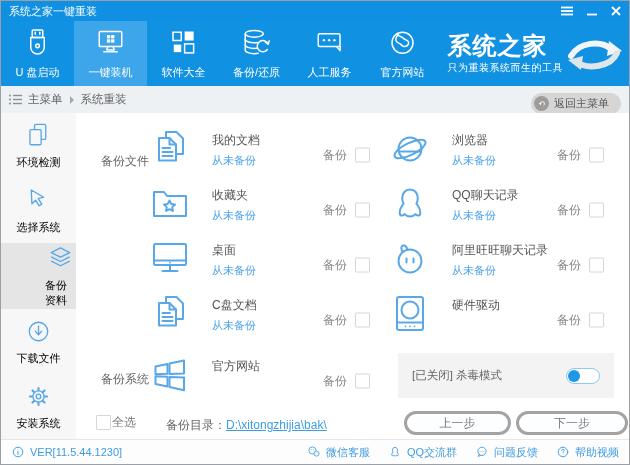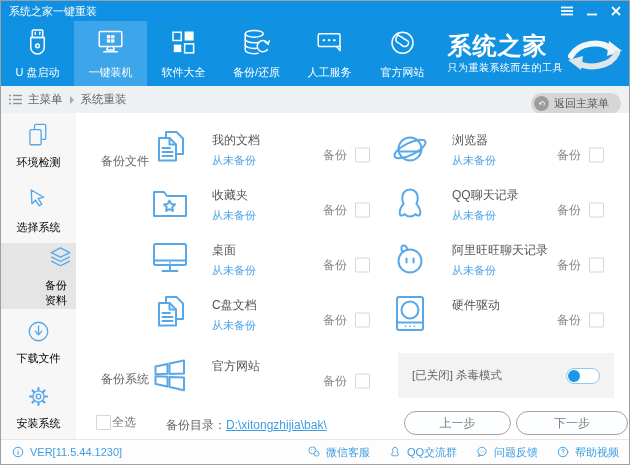--- a/index.html
+++ b/index.html
@@ -53,21 +53,21 @@
 
   .system-cell { position:absolute; left:72px; top:240px; width:222px; height:55px; }
   .antivirus-box { position:absolute; left:322px; top:240px; width:216px; height:45px; background:#f3f3f3; display:flex; align-items:center; padding:0 14px; }
   .av-label { font-size:11.5px; color:#666; }
   .toggle { margin-left:auto; width:34px; height:16px; border:1px solid #8fc9f2; border-radius:9px; background:#fff; position:relative; cursor:pointer; }
   .toggle .knob { position:absolute; left:1px; top:1px; width:12px; height:12px; border-radius:50%; background:#1e97e6; }
 
   .select-all { position:absolute; left:20px; top:301px; display:flex; align-items:center; gap:1px; font-size:12px; color:#777; }
   .dir-row { position:absolute; left:90px; top:304px; font-size:12px; color:#666; }
   .dir-link { color:#3e9ce2; text-decoration:underline; cursor:pointer; }
-  .pill-btn { position:absolute; top:298px; height:24px; border:1px solid #a3a3a3; border-radius:12px; background:#fcfeff; font-size:12px; color:#777; cursor:pointer; font-family:inherit; }
+  .pill-btn { position:absolute; top:298px; height:24px; border:3px solid #a3a3a3; border-radius:12px; background:#fcfeff; font-size:12px; color:#777; cursor:pointer; font-family:inherit; }
   .prev-btn { left:328px; width:107px; }
   .next-btn { left:440px; width:112px; }
 
   
   .statusbar { height:25px; border-top:1px solid #e7e7e7; background:#fdfdfd; display:flex; align-items:center; padding:0 10px; flex:0 0 auto; }
   .ver { display:flex; align-items:center; gap:5px; color:#3e9ce2; font-size:11px; }
   .status-links { margin-left:auto; display:flex; align-items:center; gap:18px; }
   .status-link { display:flex; align-items:center; gap:5px; color:#3e9ce2; font-size:11px; cursor:pointer; }
   .mic { width:14px; height:14px; color:#3e9ce2; }
   svg { display:block; }

